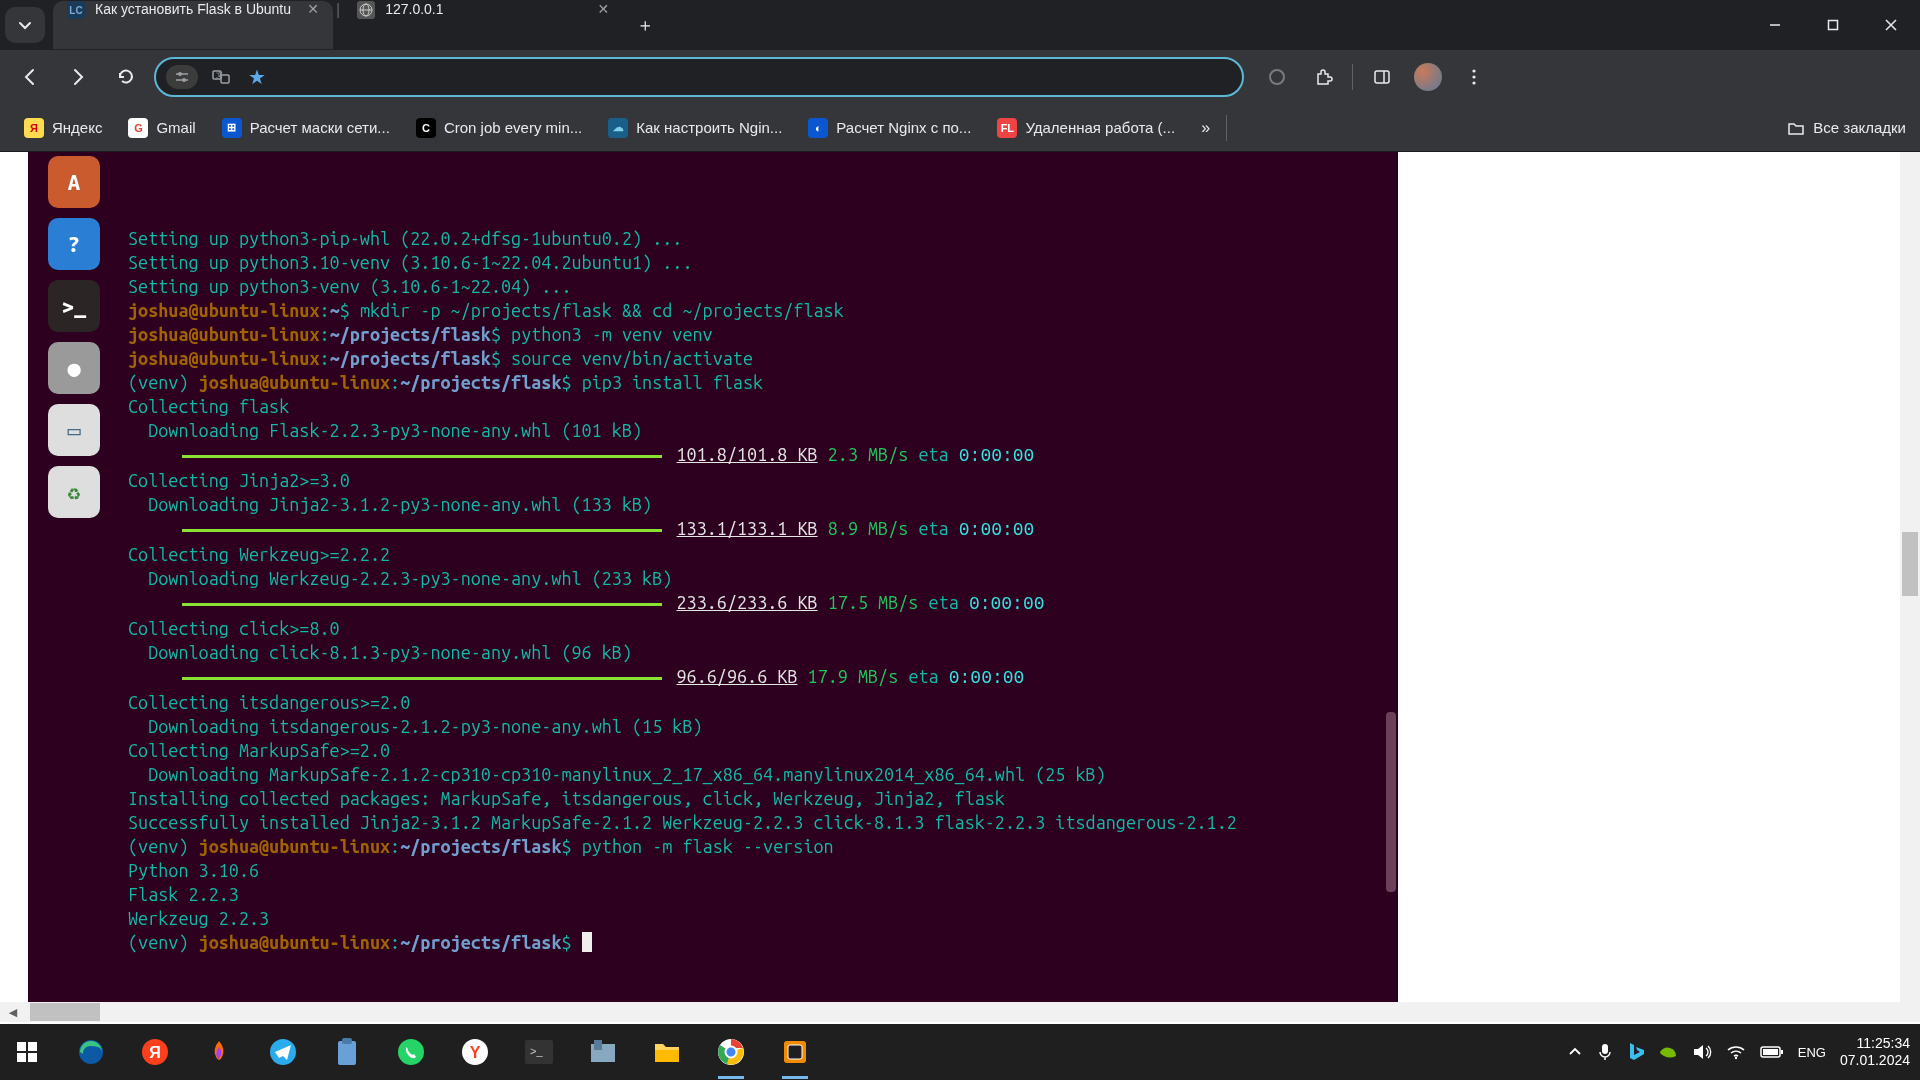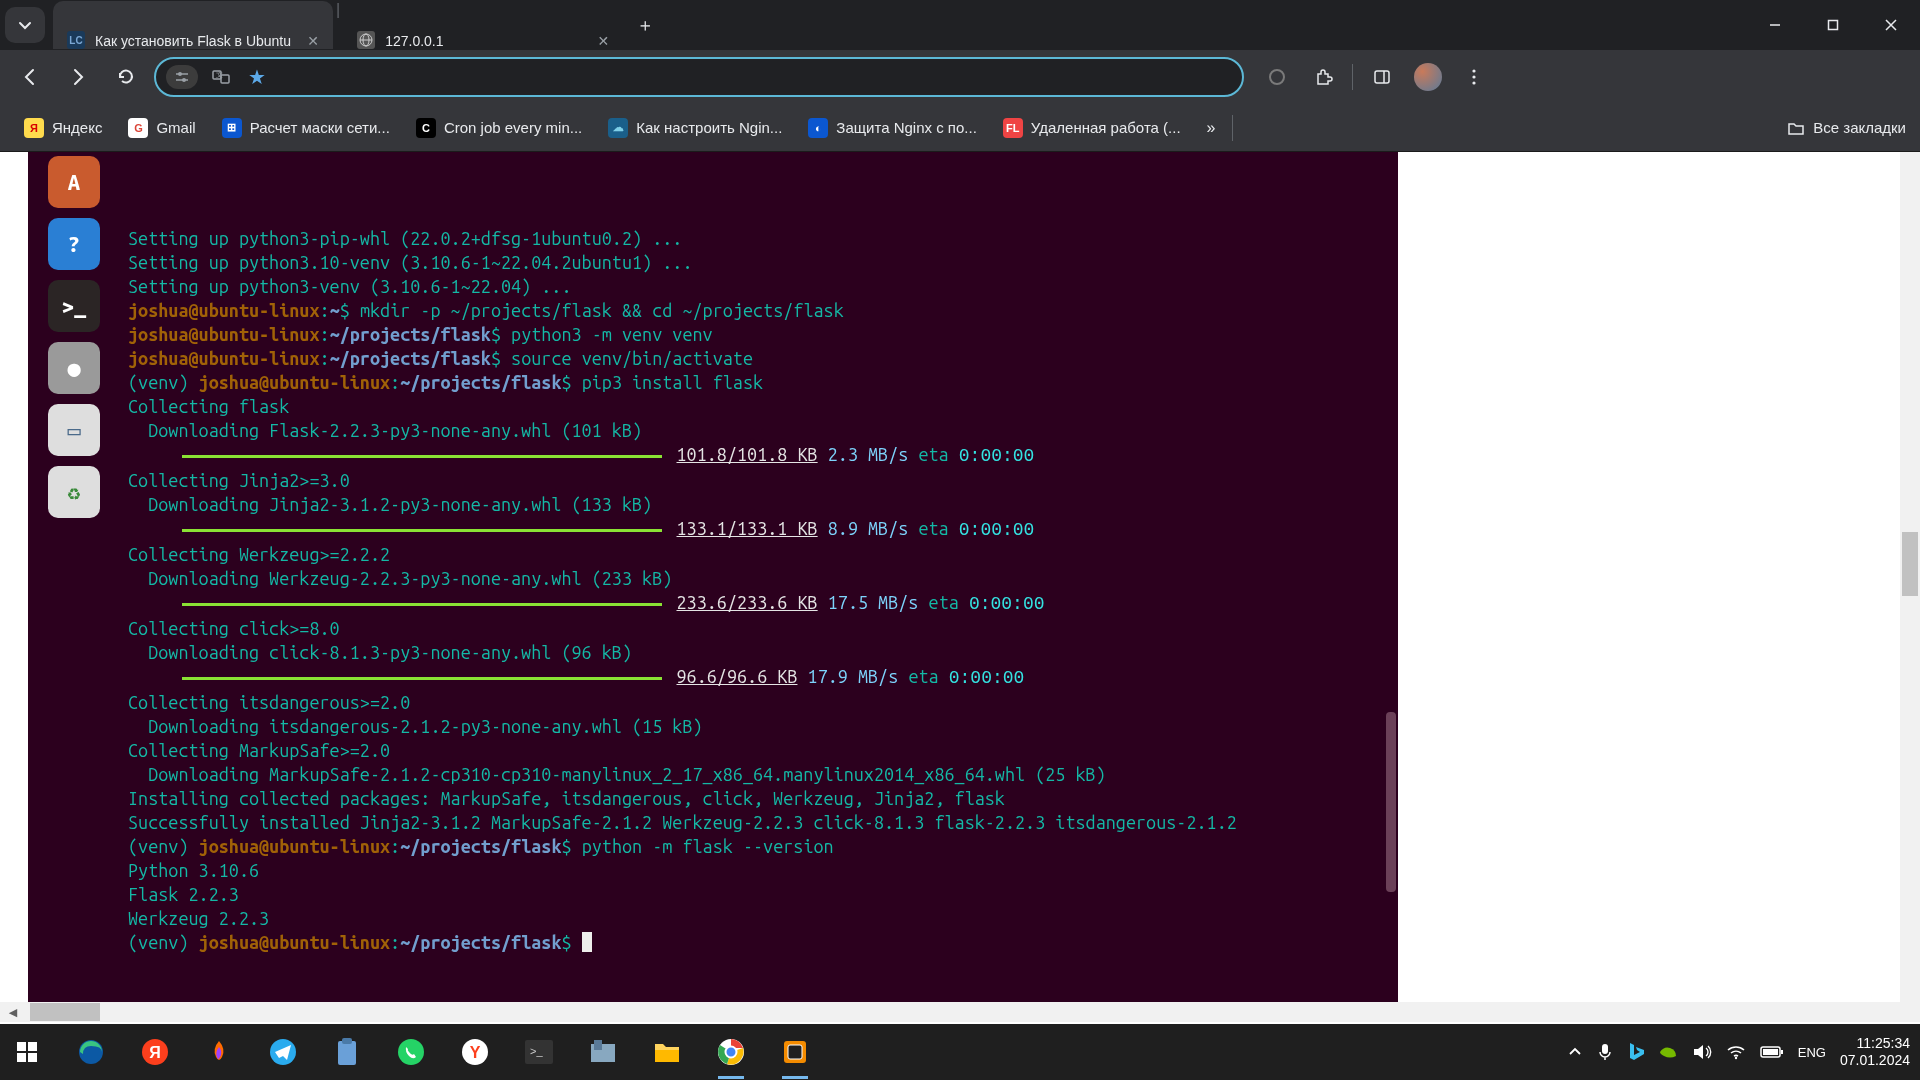--- a/index.html
+++ b/index.html
@@ -2,21 +2,21 @@
 <html><head>
 <meta charset="utf-8">
 <style>
 * { margin: 0; padding: 0; box-sizing: border-box; }
 body { font-family: "Segoe UI", Arial, sans-serif; background: #fff; width: 1920px; height: 1080px; overflow: hidden; position: relative; }
 
 
 .chrome { background: #202124; color: #e8eaed; }
 .tabstrip { display: flex; align-items: center; height: 50px; padding-left: 5px; gap: 0; }
 .search-tab-btn { width: 40px; height: 36px; background: #35363a; border-radius: 10px; display: flex; align-items: center; justify-content: center; margin-right: 8px; cursor: pointer; }
-.tab { display: flex; align-items: flex-end; gap: 10px; padding: 0 14px; height: 48px; border-radius: 10px 10px 0 0; min-width: 280px; max-width: 300px; position: relative; cursor: pointer; }
+.tab { display: flex; align-items: flex-start; gap: 10px; padding: 0 14px; height: 48px; border-radius: 10px 10px 0 0; min-width: 280px; max-width: 300px; position: relative; cursor: pointer; }
 .tab.active { background: #35363a; }
 .tab .favicon { width: 18px; height: 18px; border-radius: 3px; display: flex; align-items: center; justify-content: center; font-size: 10px; font-weight: bold; }
 .tab .title { flex: 1; font-size: 14px; white-space: nowrap; overflow: hidden; text-overflow: ellipsis; }
 .tab .close { color: #9aa0a6; font-size: 14px; cursor: pointer; }
 .tab-sep { color: #5f6368; padding: 0 3px; }
 .newtab { width: 32px; height: 32px; display: flex; align-items: center; justify-content: center; color: #e8eaed; font-size: 18px; cursor: pointer; margin-left: 6px; }
 .winctrl { margin-left: auto; display: flex; }
 .winctrl div { width: 58px; height: 40px; display: flex; align-items: center; justify-content: center; color: #e8eaed; cursor: pointer; }
 
 .toolbar { display: flex; align-items: center; height: 54px; background: #35363a; padding: 0 10px; gap: 8px; }
@@ -40,21 +40,21 @@
 .bk-all { display: flex; align-items: center; gap: 8px; color: #e8eaed; font-size: 15px; margin-left: auto; cursor: pointer; }
 
 
 .page { background: #fff; height: 870px; overflow: hidden; position: relative; }
 .page-inner { padding: 0 28px; }
 .term { background: #2c001e; color: #d7d7d7; font-family: "Ubuntu Mono", "DejaVu Sans Mono", monospace; font-size: 18px; line-height: 24px; padding: 2px 0 18px 0; width: 1370px; white-space: pre; overflow: hidden; position: relative; }
 .term .scroll-ind { position: absolute; right: 2px; top: 560px; width: 10px; height: 180px; background: #6b4058; border-radius: 4px; }
 .dock { position: absolute; left: 0; top: 0; bottom: 0; width: 92px; display: flex; flex-direction: column; align-items: center; gap: 10px; padding-top: 4px; }
 .dock-item { width: 52px; height: 52px; border-radius: 10px; display: flex; align-items: center; justify-content: center; color: #fff; font-size: 22px; font-weight: bold; }
 .term-content { padding-left: 100px; }
-.g { color: #a16207; font-weight: bold; } .w { color: #14b8a6; } .b { color: #729fcf; font-weight: bold; } .cy { color: #34e2e2; font-family: Liberation Mono, monospace; } .r { color: #7dd3fc; margin-top: 18px; } .gr { color: #e5e5e5; text-decoration: underline; }
+.g { color: #a16207; font-weight: bold; } .w { color: #14b8a6; } .b { color: #729fcf; font-weight: bold; } .cy { color: #34e2e2; font-family: Liberation Mono, monospace; } .r { color: #22c55e; margin-top: 18px; } .gr { color: #e5e5e5; text-decoration: underline; }
 .bar { display: inline-block; width: 480px; border-top: 3px solid #8ae234; vertical-align: middle; margin: 0 4px; }
 .cursor { display: inline-block; width: 10px; height: 20px; background: #eeeeec; vertical-align: text-bottom; }
 .page-hscroll { position: absolute; left: 0; right: 0; bottom: 0; height: 20px; background: #f1f1f1; display: flex; align-items: center; }
 .page-hscroll .thumb { position: absolute; left: 30px; width: 70px; height: 18px; background: #c1c1c1; }
 .page-hscroll .arrow { position: absolute; width: 18px; height: 18px; color: #606060; display: flex; align-items: center; justify-content: center; cursor: pointer; font-size: 11px; }
 .vscroll { position: absolute; right: 0; top: 152px; width: 20px; height: 870px; background: #f1f1f1; }
 .vscroll .thumb { position: absolute; right: 2px; top: 380px; width: 16px; height: 64px; background: #c1c1c1; }
 
 
 .taskbar { position: absolute; left: 0; right: 0; bottom: 0; height: 56px; background: #1f1f1f; display: flex; align-items: center; padding: 0 10px; }
@@ -197,21 +197,21 @@
         <div class="bk">
           <div class="ico" style="background:#000;color:#fff">C</div>
           <span>Cron job every min...</span>
         </div>
         <div class="bk">
           <div class="ico" style="background:#1a5f8a;color:#7ecfe8">☁</div>
           <span>Как настроить Ngin...</span>
         </div>
         <div class="bk">
           <div class="ico" style="background:#0b57d0;color:#fff">◐</div>
-          <span>Защита Nginx с по...</span>
+          <span>Расчет Nginx с по...</span>
         </div>
         <div class="bk">
           <div class="ico" style="background:#ef4444;color:#fff">FL</div>
           <span>Удаленная работа (...</span>
         </div>
       </div>
     <div class="bk-over">»</div>
     <div class="vdiv"></div>
     <div class="bk-all">
       <svg width="18" height="18" viewBox="0 0 18 18">

